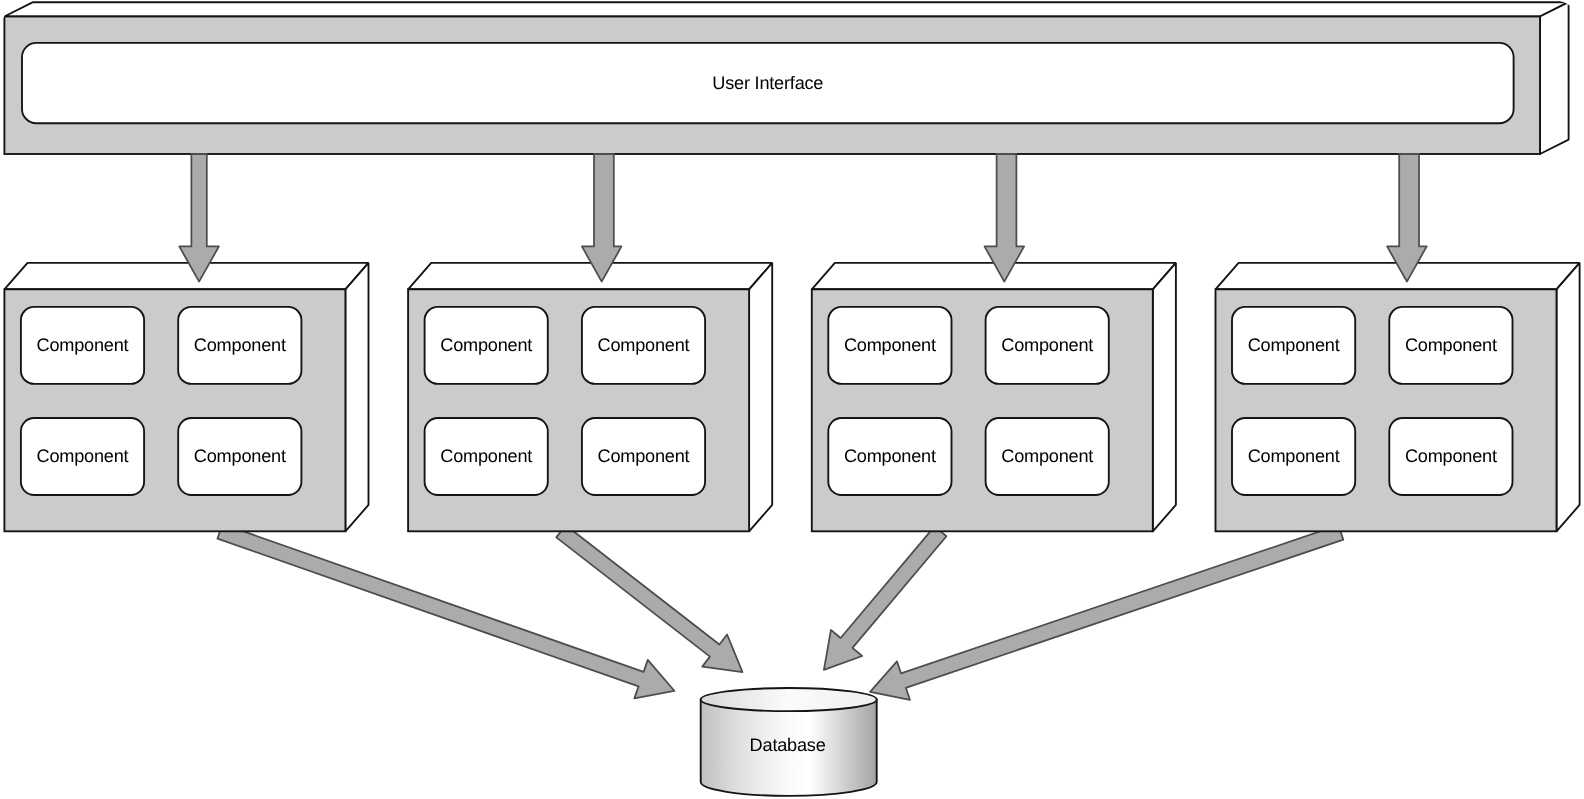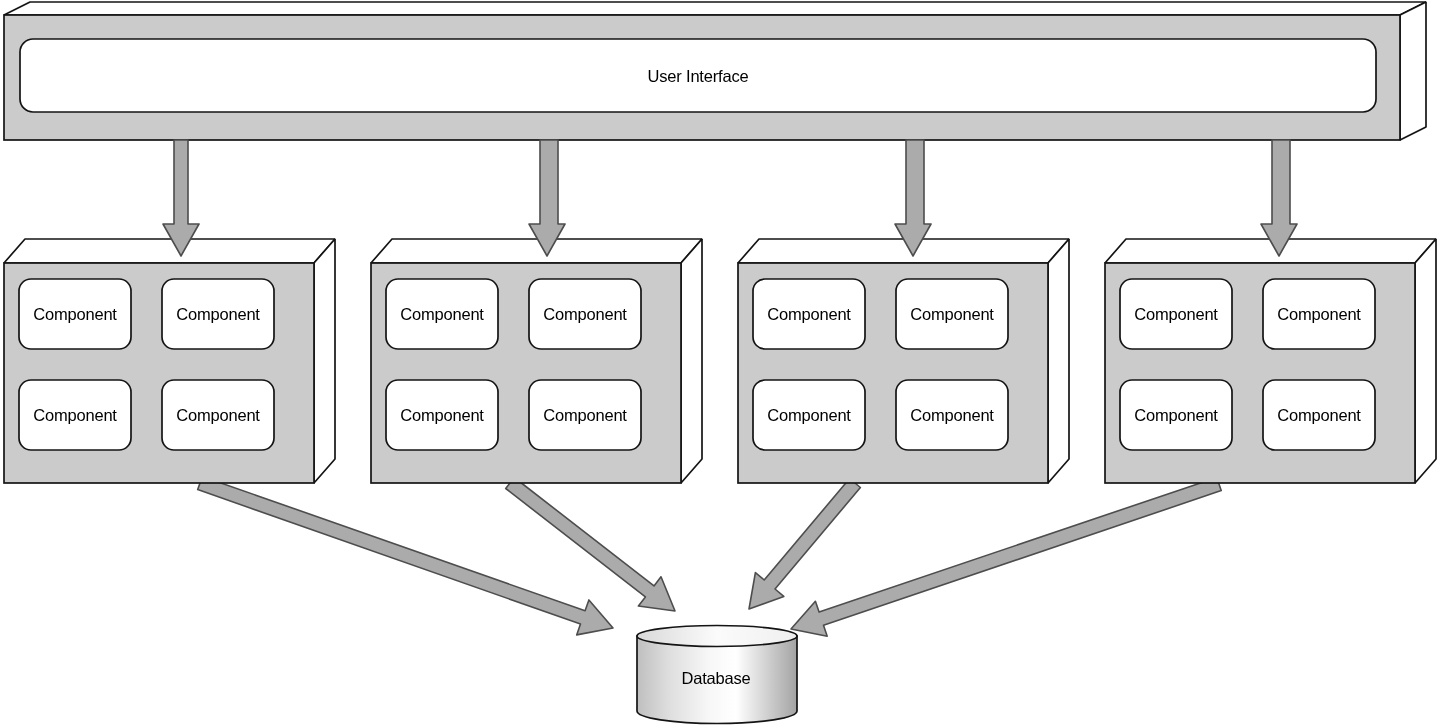--- a/index.html
+++ b/index.html
@@ -3,21 +3,21 @@
 <meta charset="utf-8">
 <style>
   :root{
     --face_gray:#cbcbcb;
     --outline:#141414;
     --arrow_fill:#ababab;
     --arrow_outline:#4d4d4d;
     --bg:#ffffff;
   }
   html,body{margin:0;padding:0;background:var(--bg);}
-  .stage{position:relative;width:1440px;height:726px;background:var(--bg);overflow:hidden;}
+  .stage{position:relative;width:1440px;height:726px;background:var(--bg);overflow:hidden;border-radius:29px;}
   svg{display:block;}
   .face{fill:var(--face_gray);stroke:var(--outline);stroke-width:1.7;}
   .face3d{fill:#ffffff;stroke:var(--outline);stroke-width:1.7;stroke-linejoin:bevel;}
   .panel{fill:#ffffff;stroke:var(--outline);stroke-width:1.7;}
   .arrow{fill:var(--arrow_fill);stroke:var(--arrow_outline);stroke-width:1.6;stroke-linejoin:round;}
   .lbl{font-family:"Liberation Sans",sans-serif;font-size:16.5px;letter-spacing:-0.2px;fill:#000;
        text-anchor:middle;dominant-baseline:central;}
   .db-body{fill:url(#dbBodyGrad);stroke:var(--outline);stroke-width:1.7;}
   .db-top{fill:url(#dbTopGrad);stroke:var(--outline);stroke-width:1.7;}
 </style>

